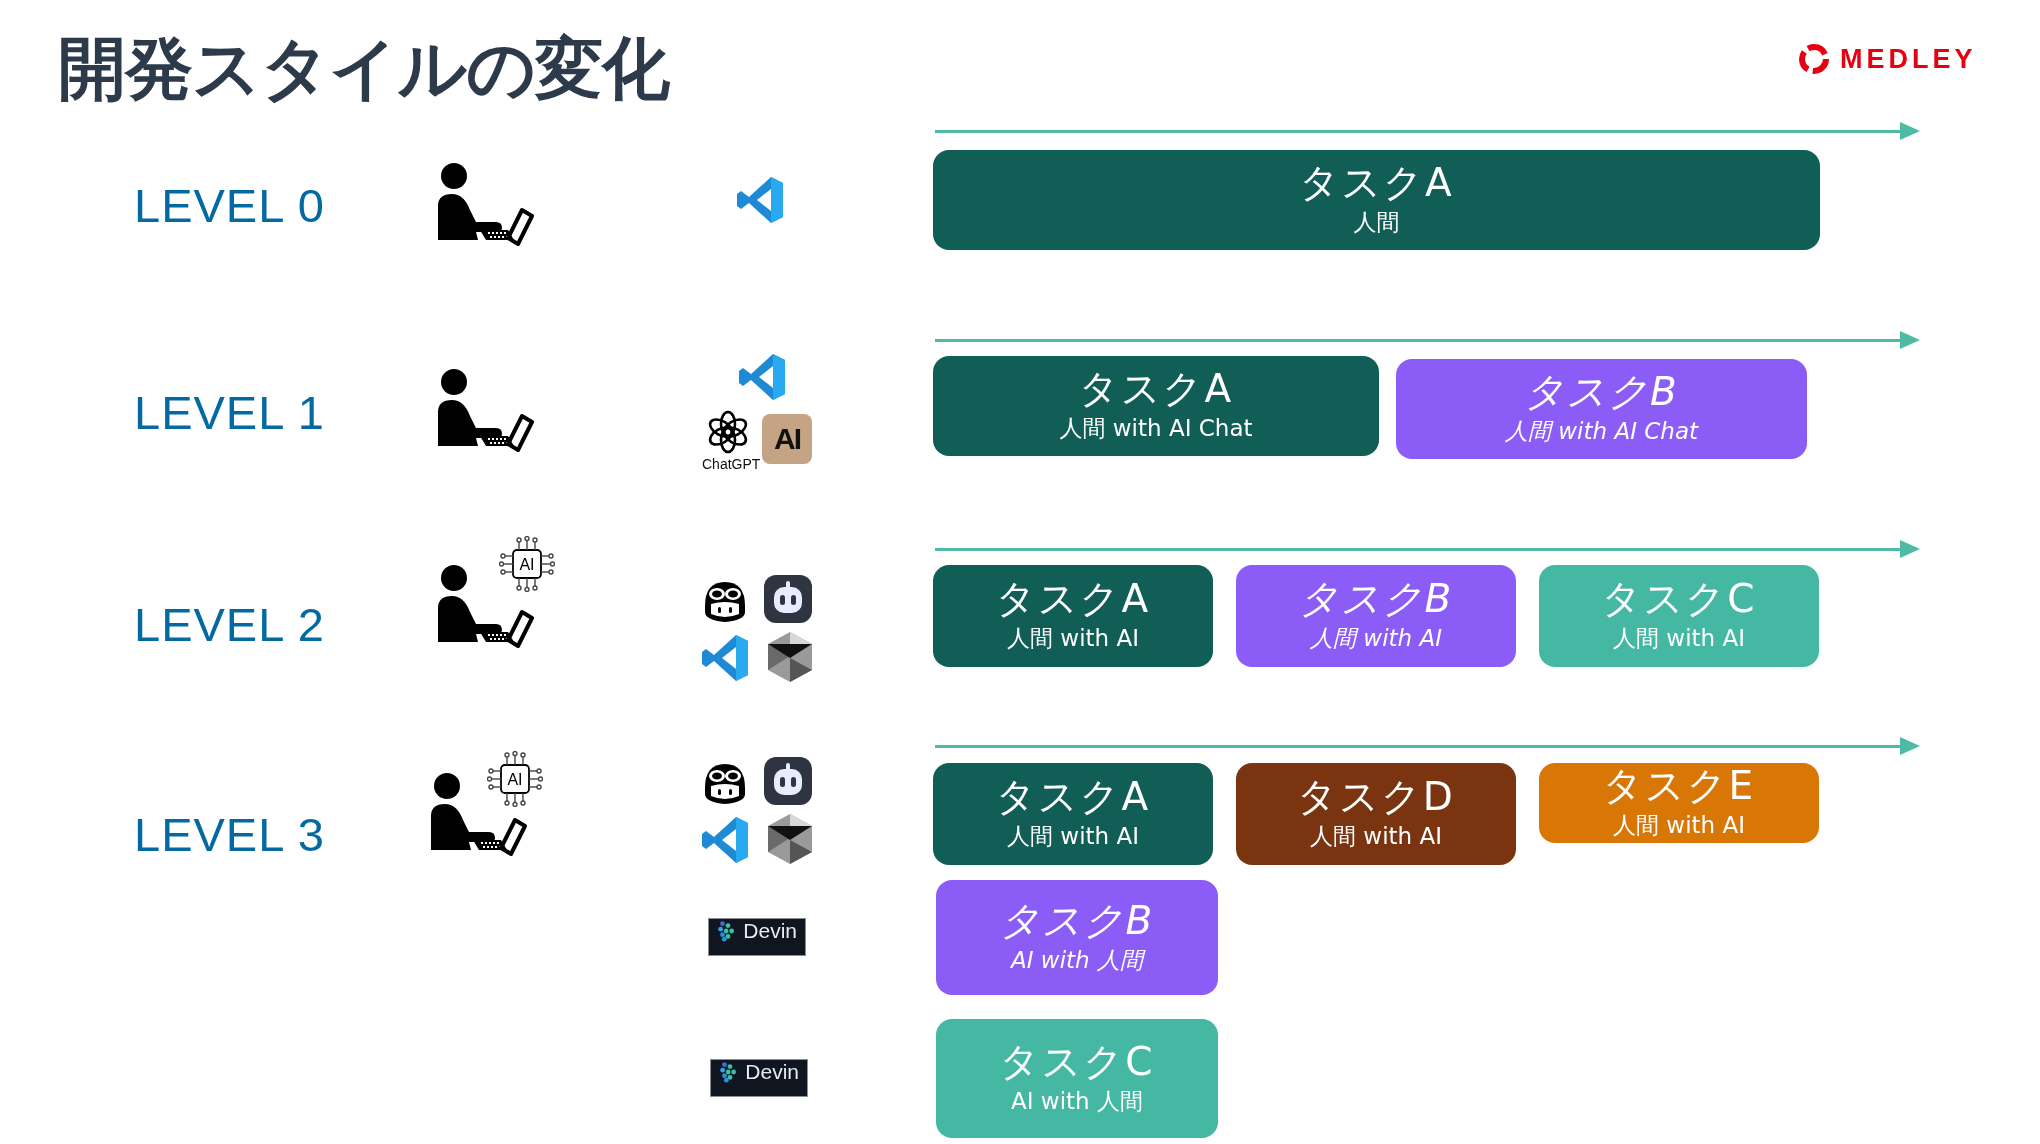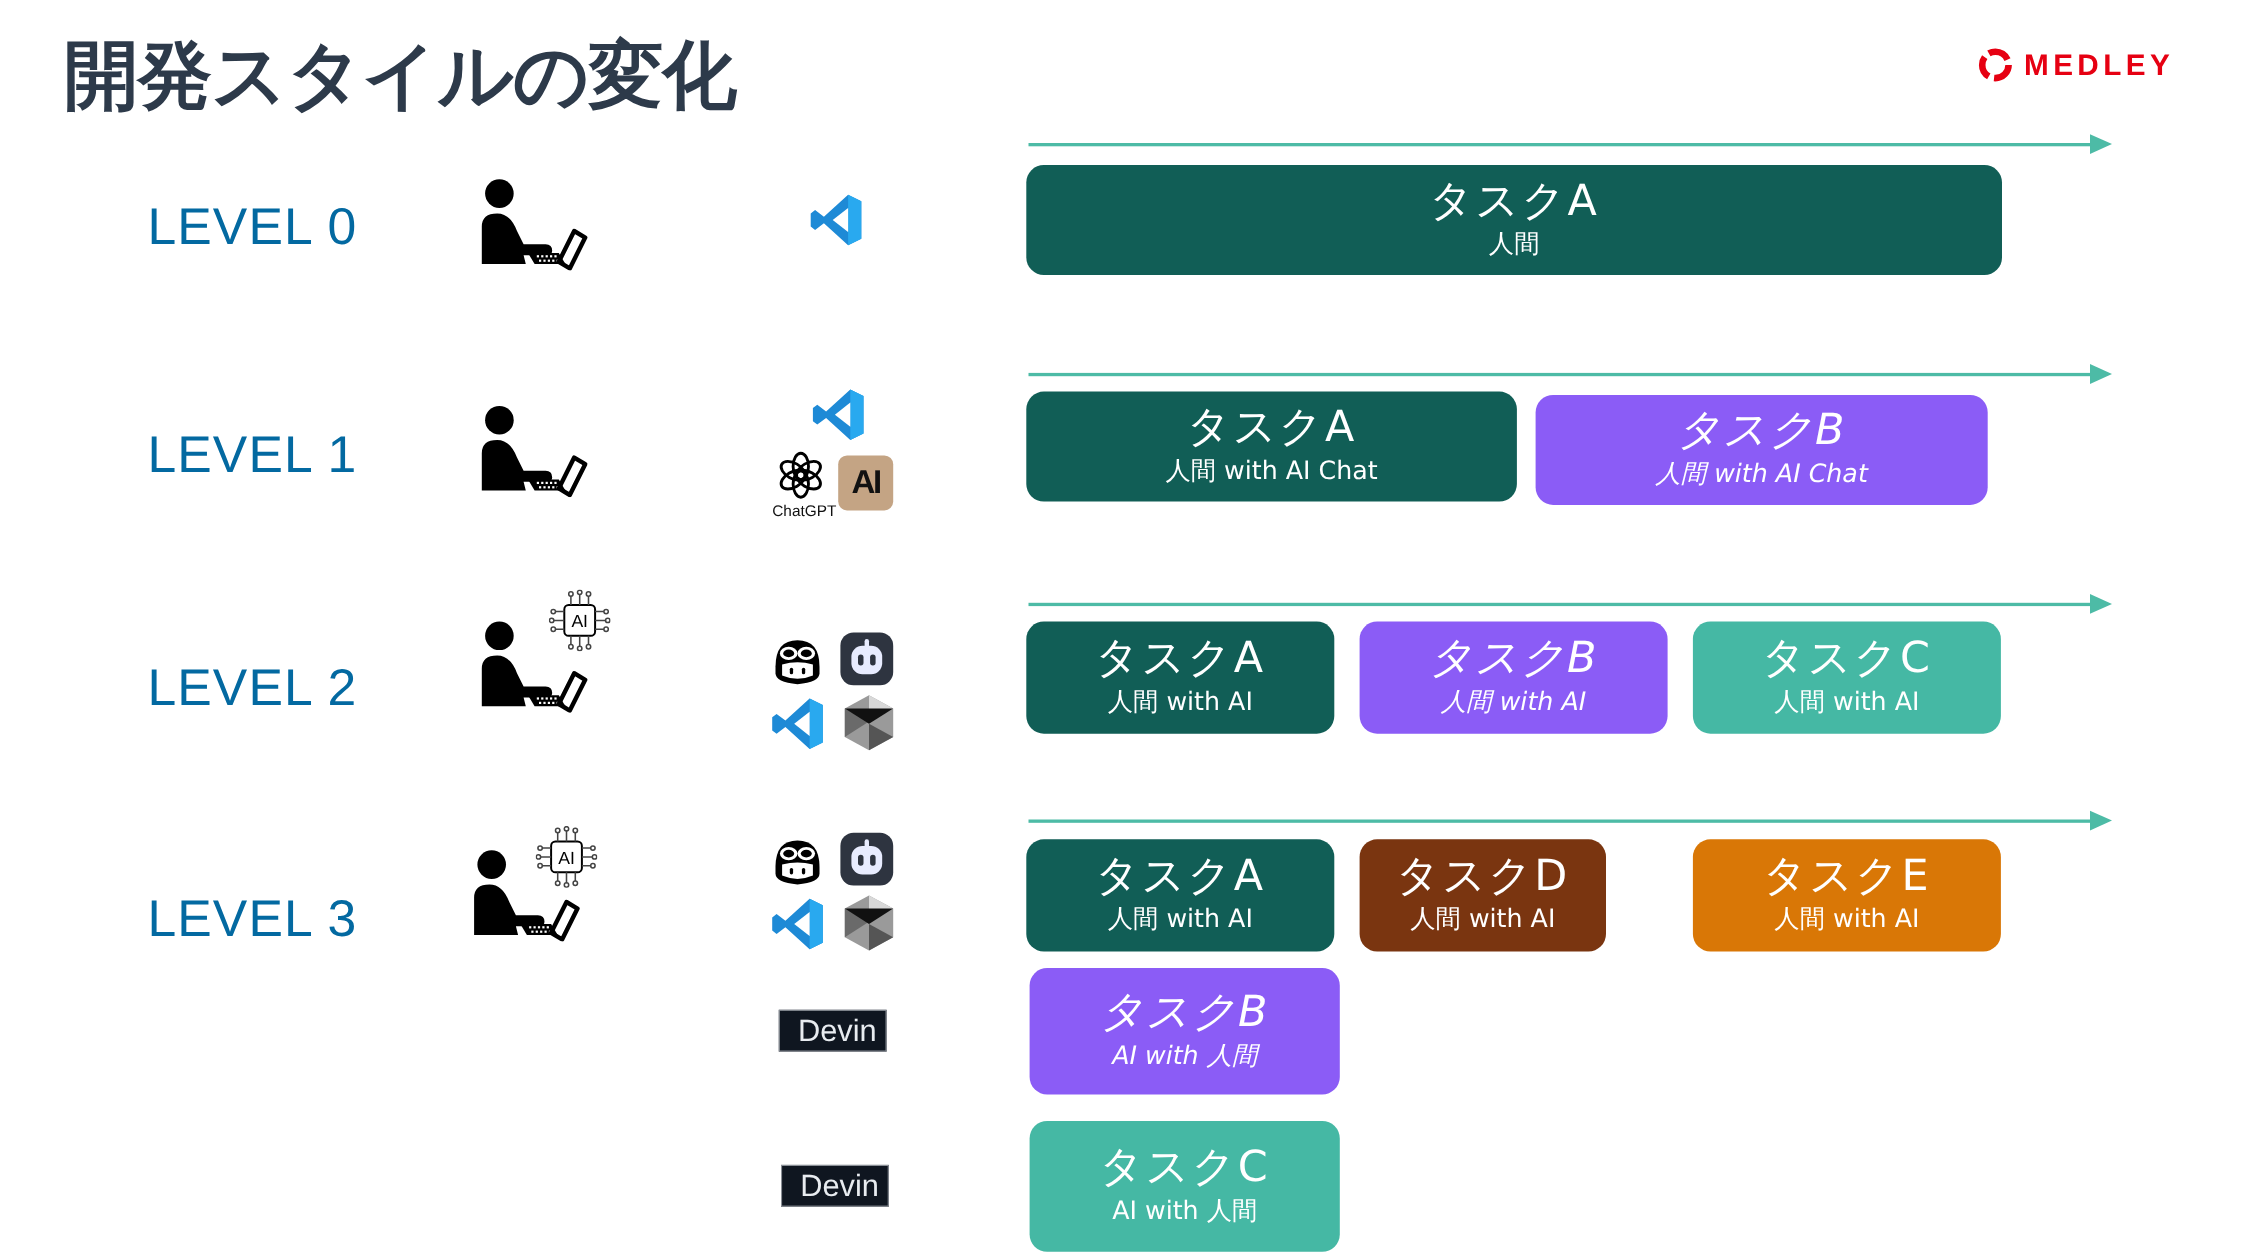--- a/index.html
+++ b/index.html
@@ -13,21 +13,21 @@
   .arrow .line { position:absolute; left:0; top:0; width:968px; height:3px; background:#4dbba6; }
   .arrow .head { position:absolute; right:0; top:-8px; width:0; height:0; border-left:20px solid #4dbba6; border-top:9px solid transparent; border-bottom:9px solid transparent; }
   .task { border-radius:16px; color:#ffffff; display:flex; flex-direction:column; align-items:center; justify-content:center; text-align:center; }
   .task .t-name { font-size:39px; line-height:44px; letter-spacing:2px;text-align:right; }
   .task .t-sub { font-size:23px; line-height:34px; }
   .c-dark { background:#115e56; }
   .c-mid { background:#8b5cf6;font-style:italic; }
   .c-light { background:#45b8a4; }
   .c-brown { background:#7a3510; }
   .c-orange { background:#d97706; }
-  .devin { background:#0f1620; border:1px solid #8a8f96; display:flex; align-items:center; gap:8px; padding:0 8px; box-sizing:border-box; color:#e8ecf0; font-family:"Liberation Sans", sans-serif; font-size:28px; }
+  .devin { background:#0f1620; border:1px solid #8a8f96; display:flex; gap:8px; padding:0 8px; box-sizing:border-box; color:#e8ecf0; font-family:"Liberation Sans", sans-serif; font-size:21px; }
   .chatgpt-label { font-family:"Liberation Sans", sans-serif; font-size:14px; color:#111; }
   .claude { background:#c4a484; border-radius:8px; display:flex; align-items:center; justify-content:center; font-family:"Liberation Sans", sans-serif; font-weight:bold; font-size:30px; color:#111; letter-spacing:-2px; }
 </style>
 </head>
 <body>
 
 <div class="abs title">開発スタイルの変化</div>
 
 <div class="abs logo">
   <svg width="32" height="32" viewBox="0 0 32 32">
@@ -256,25 +256,25 @@
   </div>
 
   <div class="abs arrow" style="top:745px;">
       <div class="line"></div>
       <div class="head"></div>
     </div>
   <div class="abs task c-dark" style="left:933px; top:763px; width:280px; height:102px;">
     <div class="t-name">タスクA</div>
     <div class="t-sub">人間 with AI</div>
   </div>
-  <div class="abs task c-brown" style="left:1236px; top:763px; width:224px; height:102px;">
+  <div class="abs task c-brown" style="left:1236px; top:763px; width:280px; height:102px;">
     <div class="t-name">タスクD</div>
     <div class="t-sub">人間 with AI</div>
   </div>
-  <div class="abs task c-orange" style="left:1539px; top:763px; width:280px; height:102px;">
+  <div class="abs task c-orange" style="left:1539px; top:763px; width:280px; height:80px;">
     <div class="t-name">タスクE</div>
     <div class="t-sub">人間 with AI</div>
   </div>
   <div class="abs task c-mid" style="left:936px; top:880px; width:282px; height:115px;">
     <div class="t-name">タスクB</div>
     <div class="t-sub">AI with 人間</div>
   </div>
   <div class="abs task c-light" style="left:936px; top:1019px; width:282px; height:119px;">
     <div class="t-name">タスクC</div>
     <div class="t-sub">AI with 人間</div>

